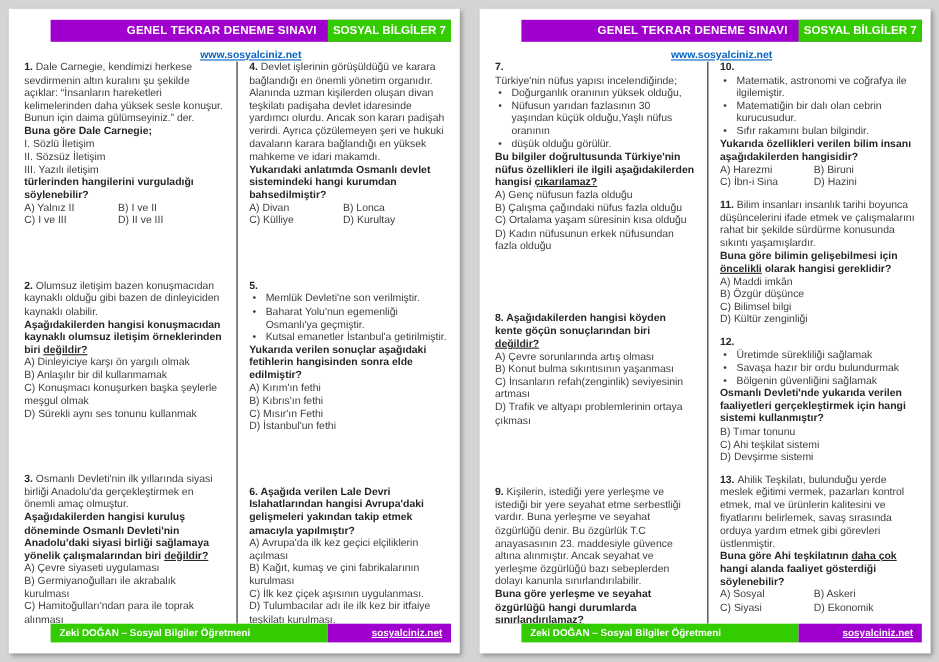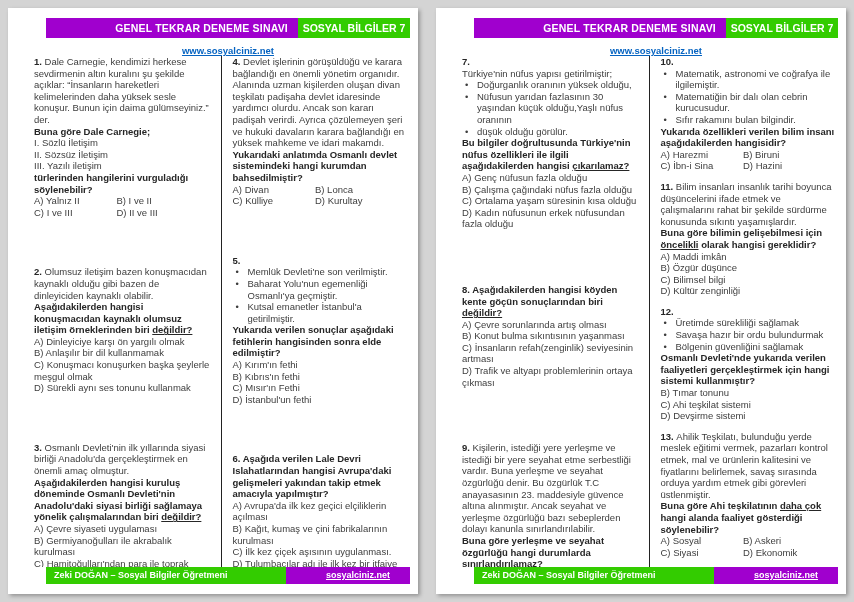--- a/index.html
+++ b/index.html
@@ -23,43 +23,43 @@
   .header-title{
     flex:1;color:#fff;font-weight:bold;font-size:10.5px;line-height:20px;
     text-align:right;padding-right:10px;letter-spacing:.2px;white-space:nowrap;
   }
   .header-subject{
     width:112px;background:var(--green);color:#fff;font-weight:bold;
     font-size:10.5px;line-height:20px;text-align:center;white-space:nowrap;
   }
   .url-row{text-align:center;padding:2px 0 1px 30px;height:15px;}
   .site-url{color:var(--link);font-weight:bold;font-size:9.5px;text-decoration:underline;cursor:pointer;}
-  .page-body{flex:1;display:flex;padding:3px 10px 0 26px;overflow:hidden;}
+  .page-body{flex:1;display:flex;padding:3px 10px 0 14px;overflow:hidden;}
   .col{width:50%;}
   .col-left{padding-right:11px;}
   .col-right{padding-left:11px;}
   .divider{width:1px;background:#222;}
   .question{margin-bottom:48px;}
   .col-mid .question{margin-bottom:54px;}
   .col-tight .question{margin-bottom:9px;}
   .q-para,.q-bullet,.q-option{font-size:9.5px;line-height:11.6px;color:#3d3d3d;}
   .b{font-weight:bold;color:#262626;}
   .u{text-decoration:underline;}
   .q-bullet{display:flex;}
   .q-bullet .dot{width:15px;padding-left:3px;}
   .q-bullet .bt{flex:1;}
   .q-options.grid{display:grid;grid-template-columns:47% 53%;}
   .footer-bar{margin:0 8px 10px 38px;height:17px;display:flex;flex:none;}
   .footer-author{
     flex:1;background:var(--green);color:#fff;font-weight:bold;
     font-size:9px;line-height:17px;padding-left:8px;white-space:nowrap;
   }
   .footer-site{
-    width:124px;background:var(--purple);color:#fff;font-weight:bold;font-size:9px;
-    line-height:17px;text-align:right;padding-right:20px;text-decoration:underline;cursor:pointer;
+    width:112px;background:var(--purple);color:#fff;font-weight:bold;font-size:9px;
+    line-height:17px;text-align:right;padding-right:8px;text-decoration:underline;cursor:pointer;
   }
 </style>
 </head>
 <body>
 
 <div class="pages">
 
   <div class="page">
     <div class="header-bar">
       <span class="header-title">GENEL TEKRAR DENEME SINAVI</span>
@@ -160,21 +160,21 @@
       <span class="header-title">GENEL TEKRAR DENEME SINAVI</span>
       <span class="header-subject">SOSYAL BİLGİLER 7</span>
     </div>
     <div class="url-row">
       <span class="site-url">www.sosyalciniz.net</span>
     </div>
     <div class="page-body">
       <div class="col col-left col-mid">
           <div class="question">
             <div class="q-para"><span class="b">7.</span></div>
-            <div class="q-para"><span class="">Türkiye'nin nüfus yapısı getirilmiştir;</span></div>
+            <div class="q-para"><span class="">Türkiye'nin nüfus yapısı incelendiğinde;</span></div>
             <div class="q-bullet">
               <span class="dot">•</span>
               <span class="bt">Doğurganlık oranının yüksek olduğu,</span>
             </div>
             <div class="q-bullet">
               <span class="dot">•</span>
               <span class="bt">Nüfusun yarıdan fazlasının 30 yaşından küçük olduğu,Yaşlı nüfus oranının</span>
             </div>
             <div class="q-bullet">
               <span class="dot">•</span>

